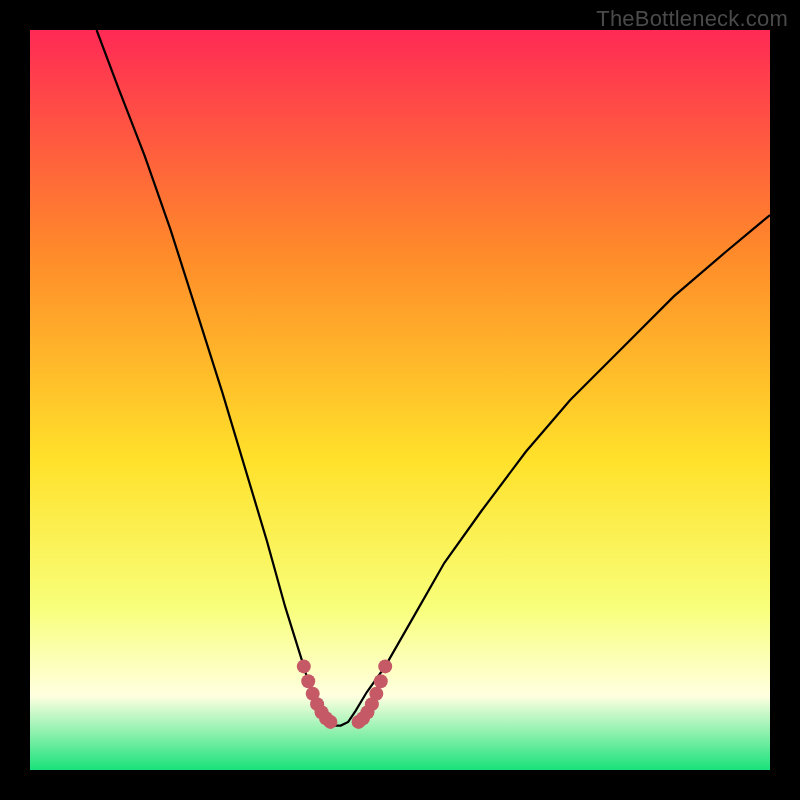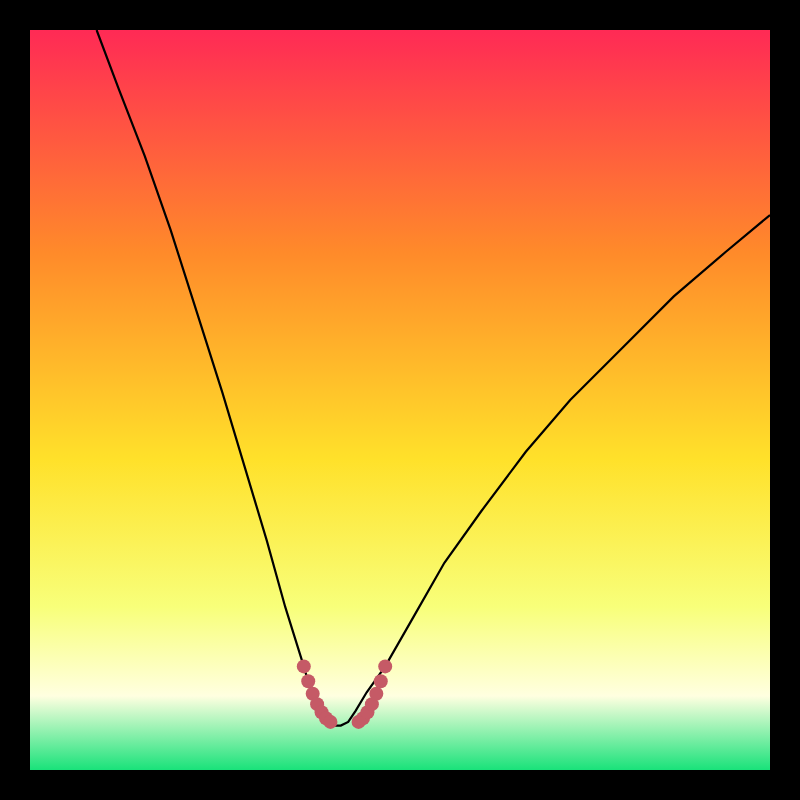--- a/index.html
+++ b/index.html
@@ -38,20 +38,21 @@
   .plot-area svg {
     display: block;
     width: 740px;
     height: 740px;
   }
 </style>
 </head>
 <body>
 
 <div class="frame">
+  <div class="watermark">TheBottleneck.com</div>
 
   <div class="plot-area">
     <svg id="chart-svg" viewBox="0 0 740 740" preserveAspectRatio="none">
       <defs>
         <linearGradient id="bgGrad" x1="0" y1="0" x2="0" y2="1">
           <stop id="g0" offset="0%" stop-color="#ff2a55"></stop>
           <stop id="g1" offset="30%" stop-color="#ff8a2a"></stop>
           <stop id="g2" offset="58%" stop-color="#ffe12a"></stop>
           <stop id="g3" offset="78%" stop-color="#f8ff7a"></stop>
           <stop id="g4" offset="90%" stop-color="#ffffe0"></stop>

